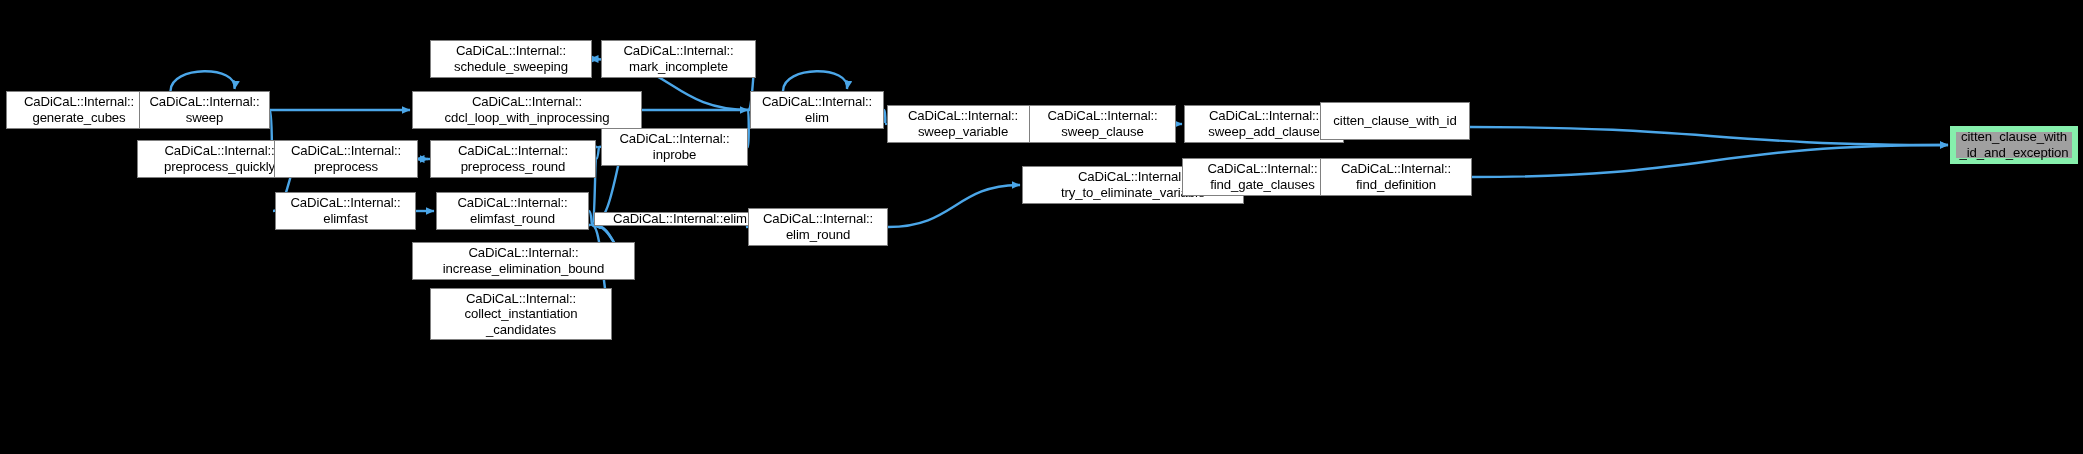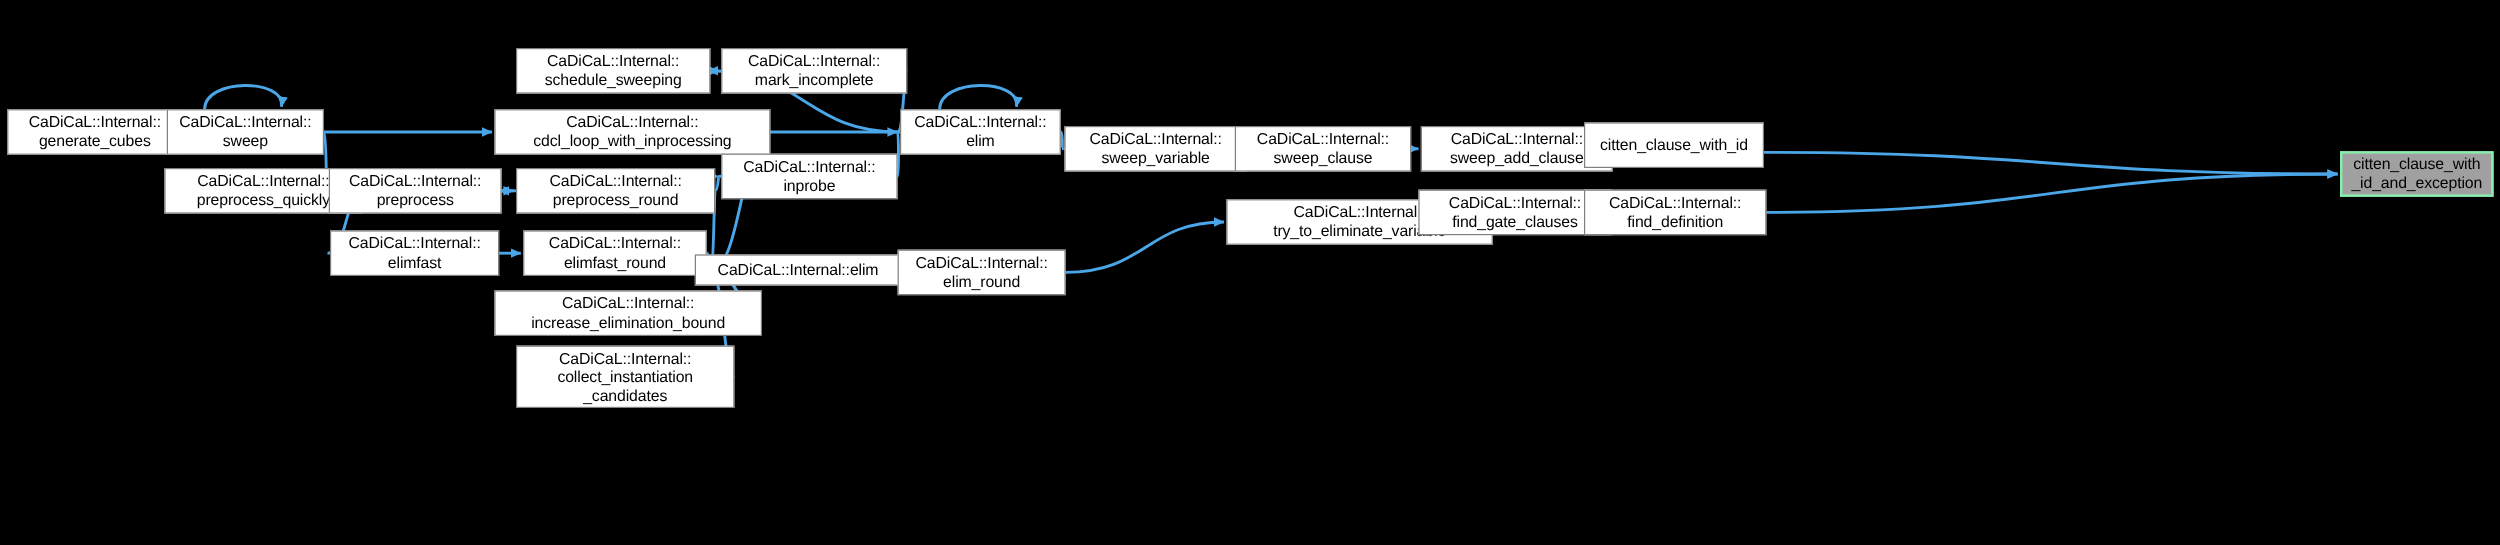--- a/index.html
+++ b/index.html
@@ -35,21 +35,21 @@
     justify-content: center;
     font-size: 13.2px;
     line-height: 1.18;
     text-align: center;
     letter-spacing: -0.1px;
     white-space: pre;
     z-index: 5;
   }
   .node.highlight {
     background: #a0a0a0;
-    border: 2px solid #86efac;
+    border: 6px solid #86efac;
   }
   .node .ln { display: block; }
 </style>
 </head>
 <body>
 
 <div id="graph-root">
   <svg id="edges" viewBox="0 0 2083 454">
     <defs>
       <marker id="arrow" markerWidth="9" markerHeight="8" refX="8.5" refY="4" orient="auto" markerUnits="userSpaceOnUse">
@@ -101,21 +101,21 @@
       <div class="node" style="left: 274px; top: 140px; width: 144px; height: 38px;"><span class="ln">CaDiCaL::Internal::</span><span class="ln">preprocess</span></div>
       <div class="node" style="left: 275px; top: 192px; width: 141px; height: 38px;"><span class="ln">CaDiCaL::Internal::</span><span class="ln">elimfast</span></div>
       <div class="node" style="left: 430px; top: 40px; width: 162px; height: 38px;"><span class="ln">CaDiCaL::Internal::</span><span class="ln">schedule_sweeping</span></div>
       <div class="node" style="left: 412px; top: 91px; width: 230px; height: 38px;"><span class="ln">CaDiCaL::Internal::</span><span class="ln">cdcl_loop_with_inprocessing</span></div>
       <div class="node" style="left: 430px; top: 140px; width: 166px; height: 38px;"><span class="ln">CaDiCaL::Internal::</span><span class="ln">preprocess_round</span></div>
       <div class="node" style="left: 436px; top: 192px; width: 153px; height: 38px;"><span class="ln">CaDiCaL::Internal::</span><span class="ln">elimfast_round</span></div>
       <div class="node" style="left: 412px; top: 242px; width: 223px; height: 38px;"><span class="ln">CaDiCaL::Internal::</span><span class="ln">increase_elimination_bound</span></div>
       <div class="node" style="left: 430px; top: 288px; width: 182px; height: 52px;"><span class="ln">CaDiCaL::Internal::</span><span class="ln">collect_instantiation</span><span class="ln">_candidates</span></div>
       <div class="node" style="left: 601px; top: 40px; width: 155px; height: 38px;"><span class="ln">CaDiCaL::Internal::</span><span class="ln">mark_incomplete</span></div>
       <div class="node" style="left: 601px; top: 128px; width: 147px; height: 38px;"><span class="ln">CaDiCaL::Internal::</span><span class="ln">inprobe</span></div>
-      <div class="node" style="left: 579px; top: 212px; width: 172px; height: 26px;"><span class="ln">CaDiCaL::Internal::elim</span></div>
+      <div class="node" style="left: 594px; top: 212px; width: 172px; height: 14px;"><span class="ln">CaDiCaL::Internal::elim</span></div>
       <div class="node" style="left: 750px; top: 91px; width: 134px; height: 38px;"><span class="ln">CaDiCaL::Internal::</span><span class="ln">elim</span></div>
       <div class="node" style="left: 748px; top: 208px; width: 140px; height: 38px;"><span class="ln">CaDiCaL::Internal::</span><span class="ln">elim_round</span></div>
       <div class="node" style="left: 887px; top: 105px; width: 152px; height: 38px;"><span class="ln">CaDiCaL::Internal::</span><span class="ln">sweep_variable</span></div>
       <div class="node" style="left: 1022px; top: 166px; width: 222px; height: 38px;"><span class="ln">CaDiCaL::Internal::</span><span class="ln">try_to_eliminate_variable</span></div>
       <div class="node" style="left: 1029px; top: 105px; width: 147px; height: 38px;"><span class="ln">CaDiCaL::Internal::</span><span class="ln">sweep_clause</span></div>
       <div class="node" style="left: 1182px; top: 158px; width: 161px; height: 38px;"><span class="ln">CaDiCaL::Internal::</span><span class="ln">find_gate_clauses</span></div>
       <div class="node" style="left: 1184px; top: 105px; width: 160px; height: 38px;"><span class="ln">CaDiCaL::Internal::</span><span class="ln">sweep_add_clause</span></div>
       <div class="node" style="left: 1320px; top: 102px; width: 150px; height: 38px;"><span class="ln">citten_clause_with_id</span></div>
       <div class="node" style="left: 1320px; top: 158px; width: 152px; height: 38px;"><span class="ln">CaDiCaL::Internal::</span><span class="ln">find_definition</span></div>
       <div class="node highlight" style="left: 1950px; top: 126px; width: 128px; height: 38px;"><span class="ln">citten_clause_with</span><span class="ln">_id_and_exception</span></div>

